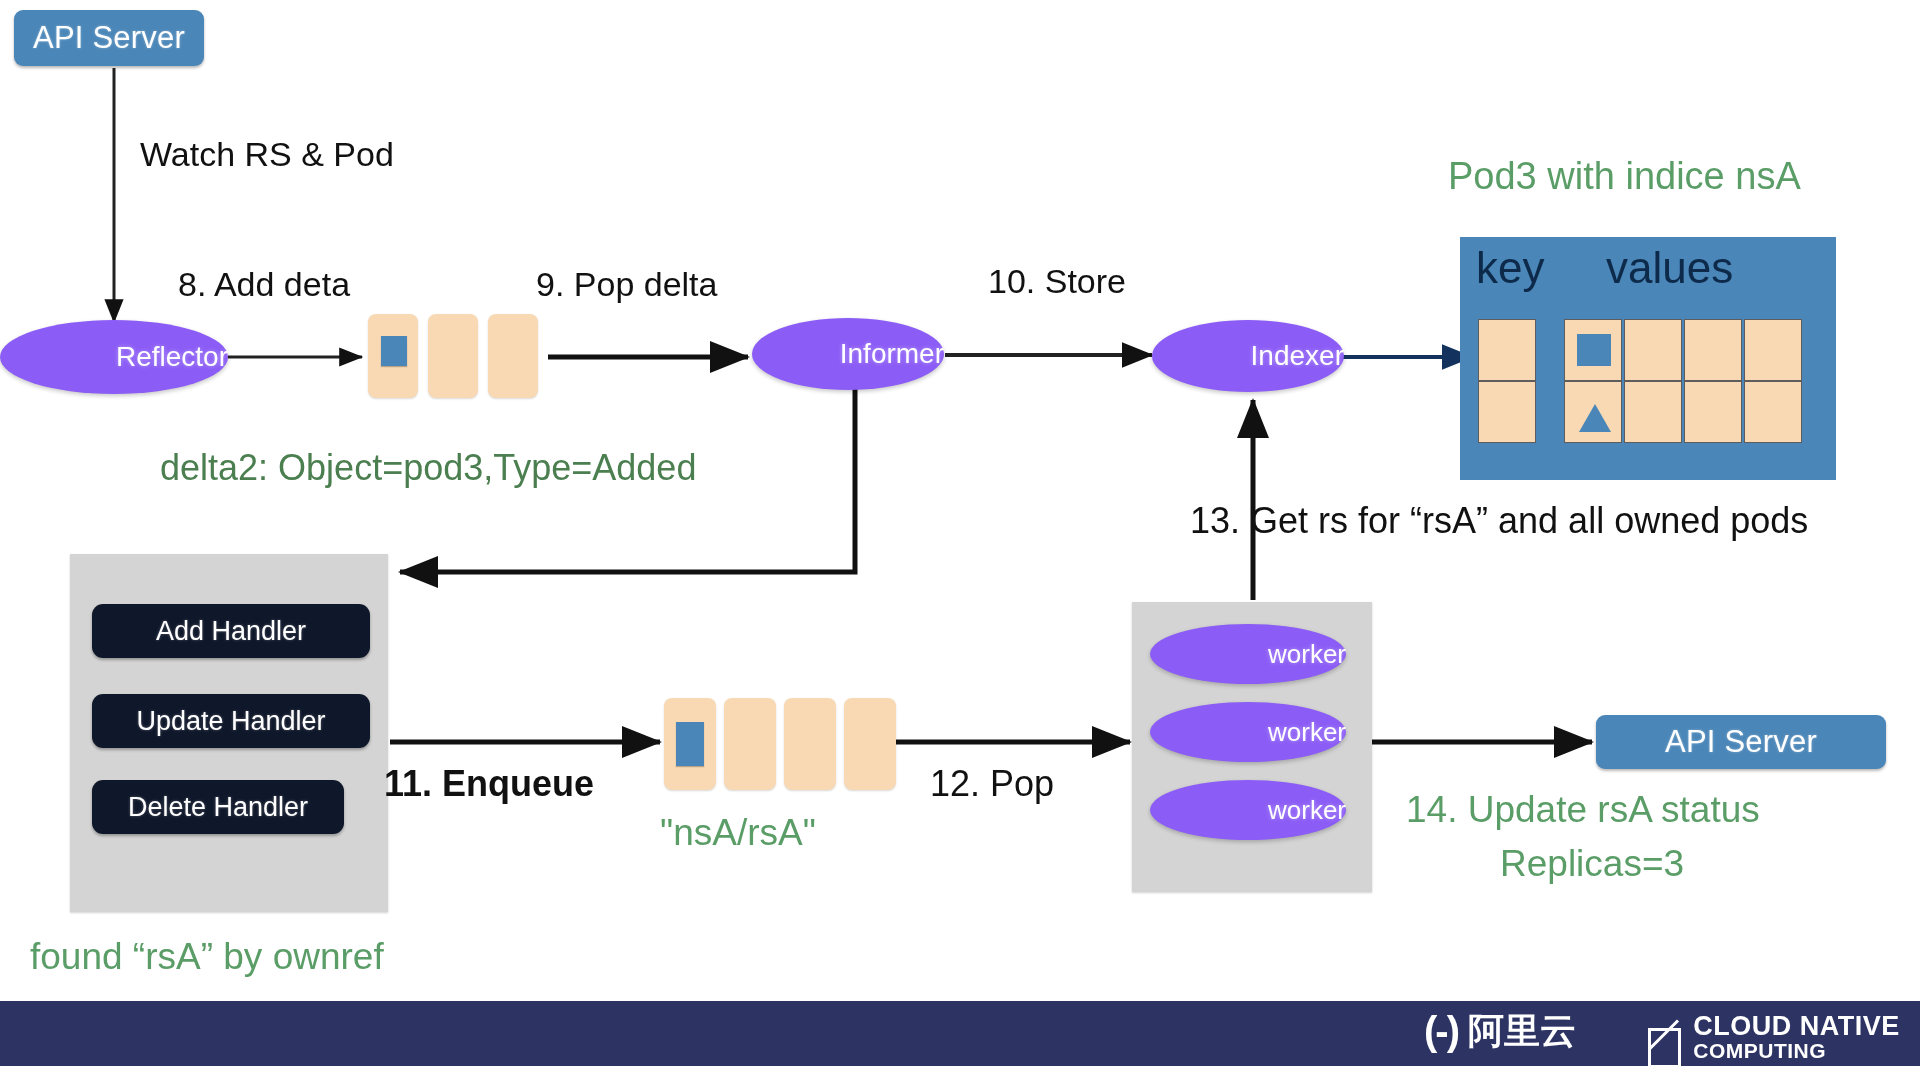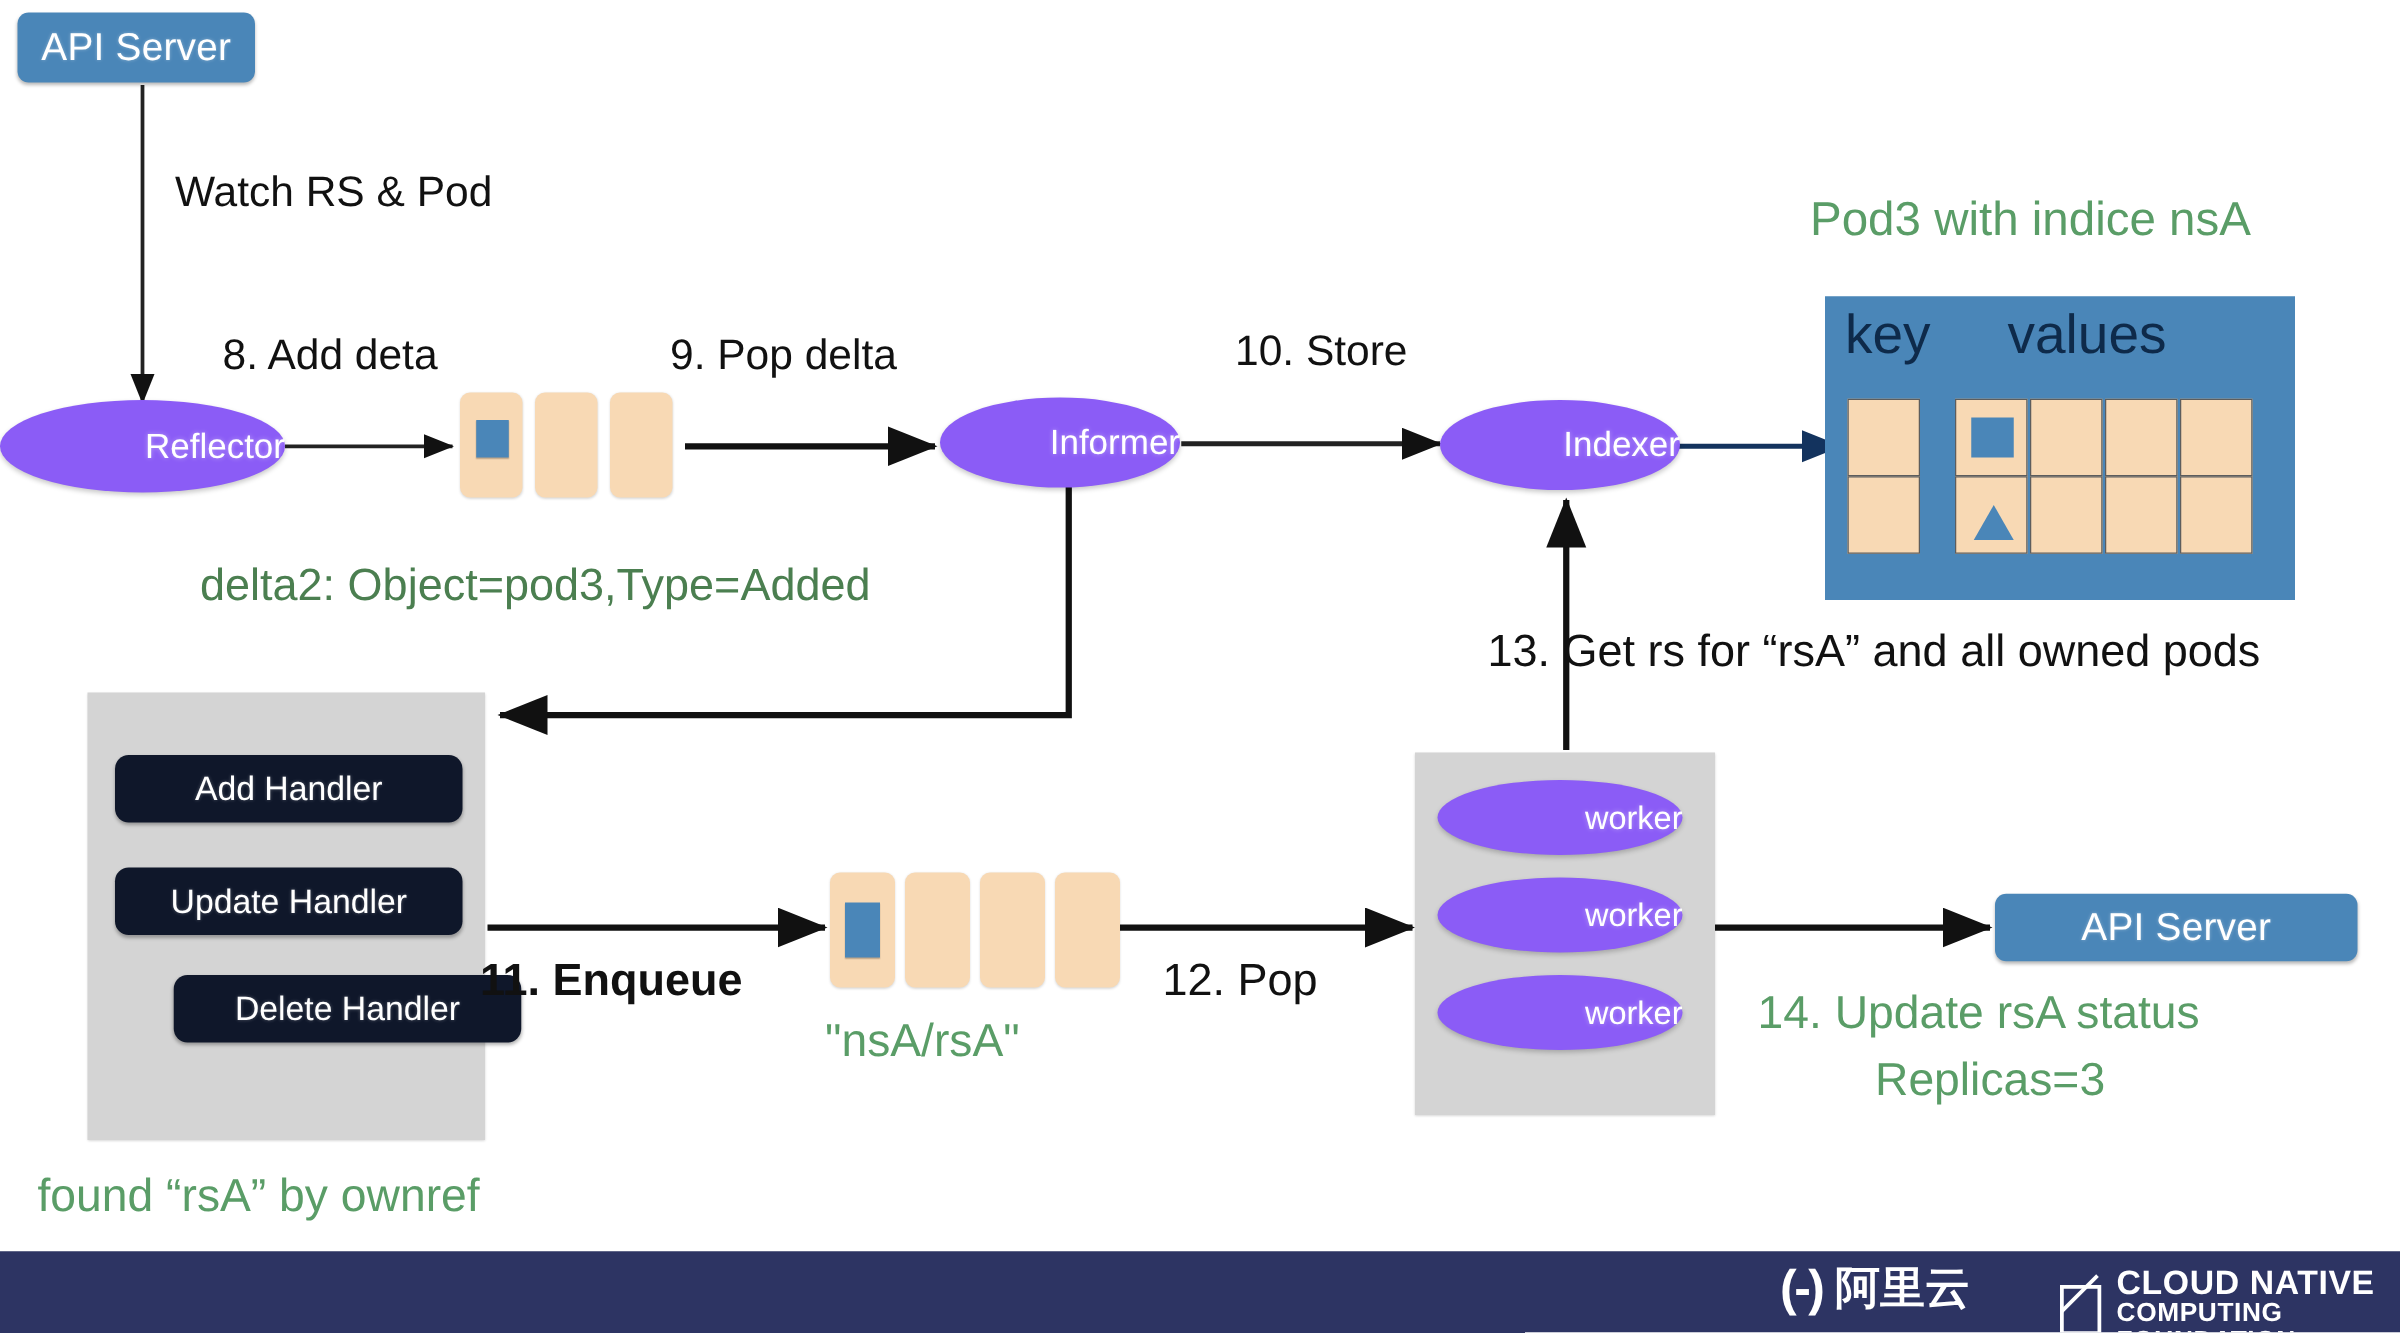--- a/index.html
+++ b/index.html
@@ -186,21 +186,21 @@
 
   <div class="lbl" style="left:1190px;top:500px;font-size:36px;">13. Get rs for “rsA” and all owned pods</div>
 
   <div class="graybox" style="left:70px;top:554px;width:318px;height:358px;">
     <div class="handler-pill" style="position:absolute;left:22px;top:50px;width:278px;height:54px;">
       <span>Add Handler</span>
     </div>
     <div class="handler-pill" style="position:absolute;left:22px;top:140px;width:278px;height:54px;">
       <span>Update Handler</span>
     </div>
-    <div class="handler-pill" style="position:absolute;left:22px;top:226px;width:278px;height:54px;margin-left:47px;">
+    <div class="handler-pill" style="position:absolute;left:22px;top:226px;width:252px;height:54px;">
       <span>Delete Handler</span>
     </div>
   </div>
 
   <div class="lbl green" style="left:30px;top:936px;font-size:37px;">found “rsA” by ownref</div>
 
   <div class="lbl" style="left:384px;top:763px;font-size:36px;font-weight:bold;">11. Enqueue</div>
 
   <div>
     <div class="qbox" style="left:664px;top:698px;width:52px;height:92px;">

